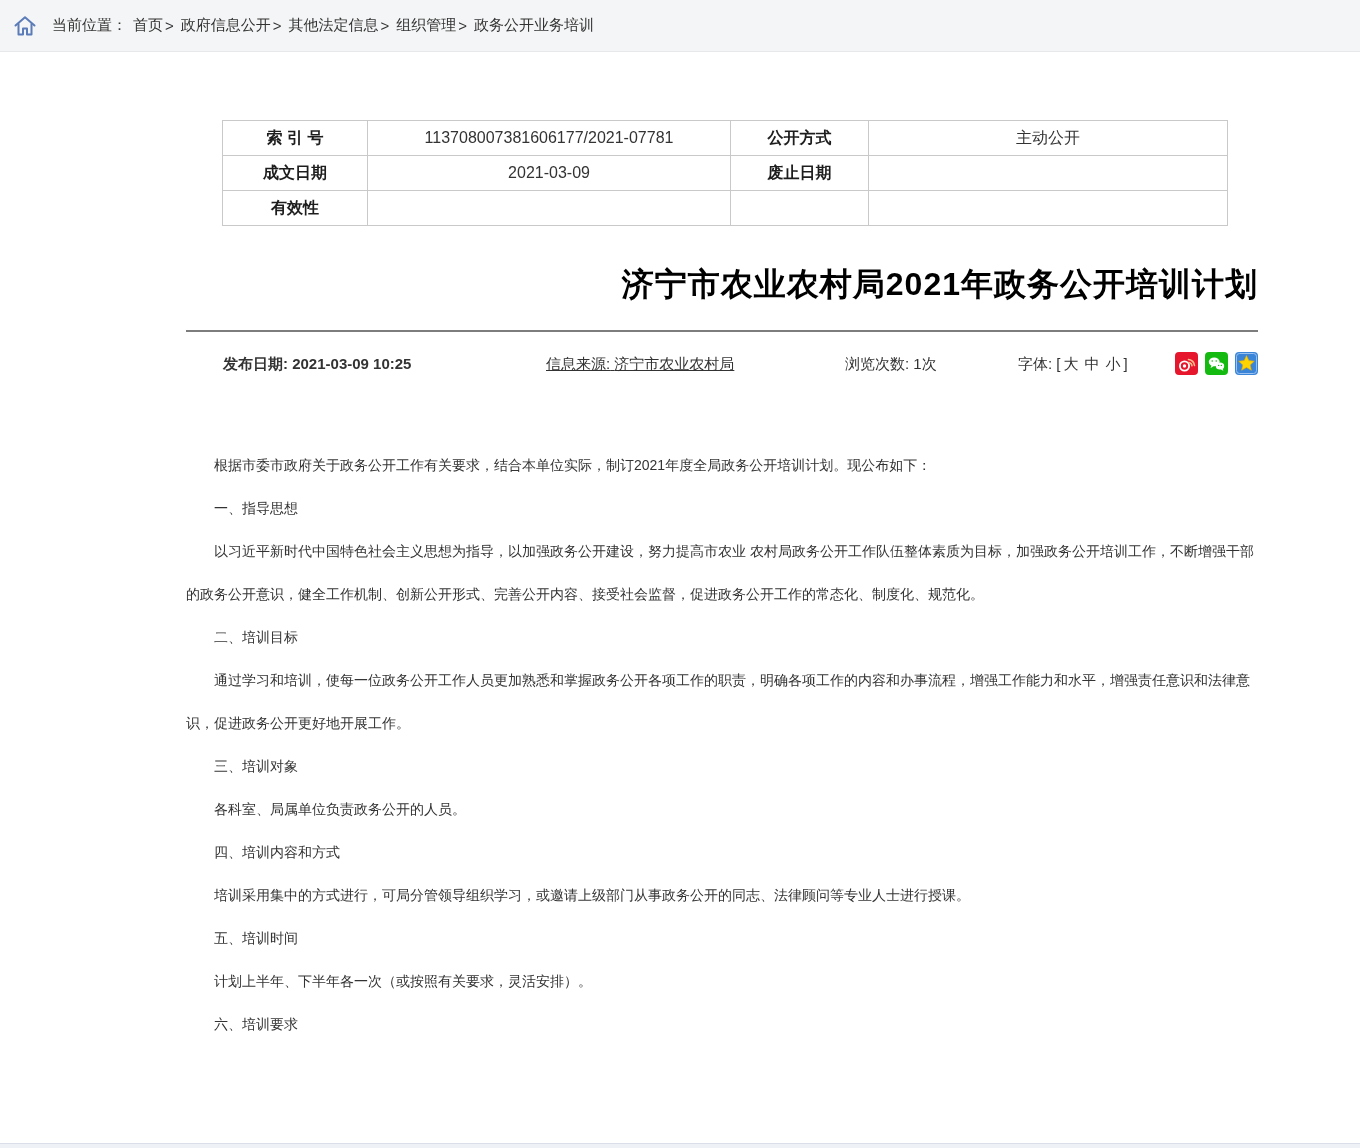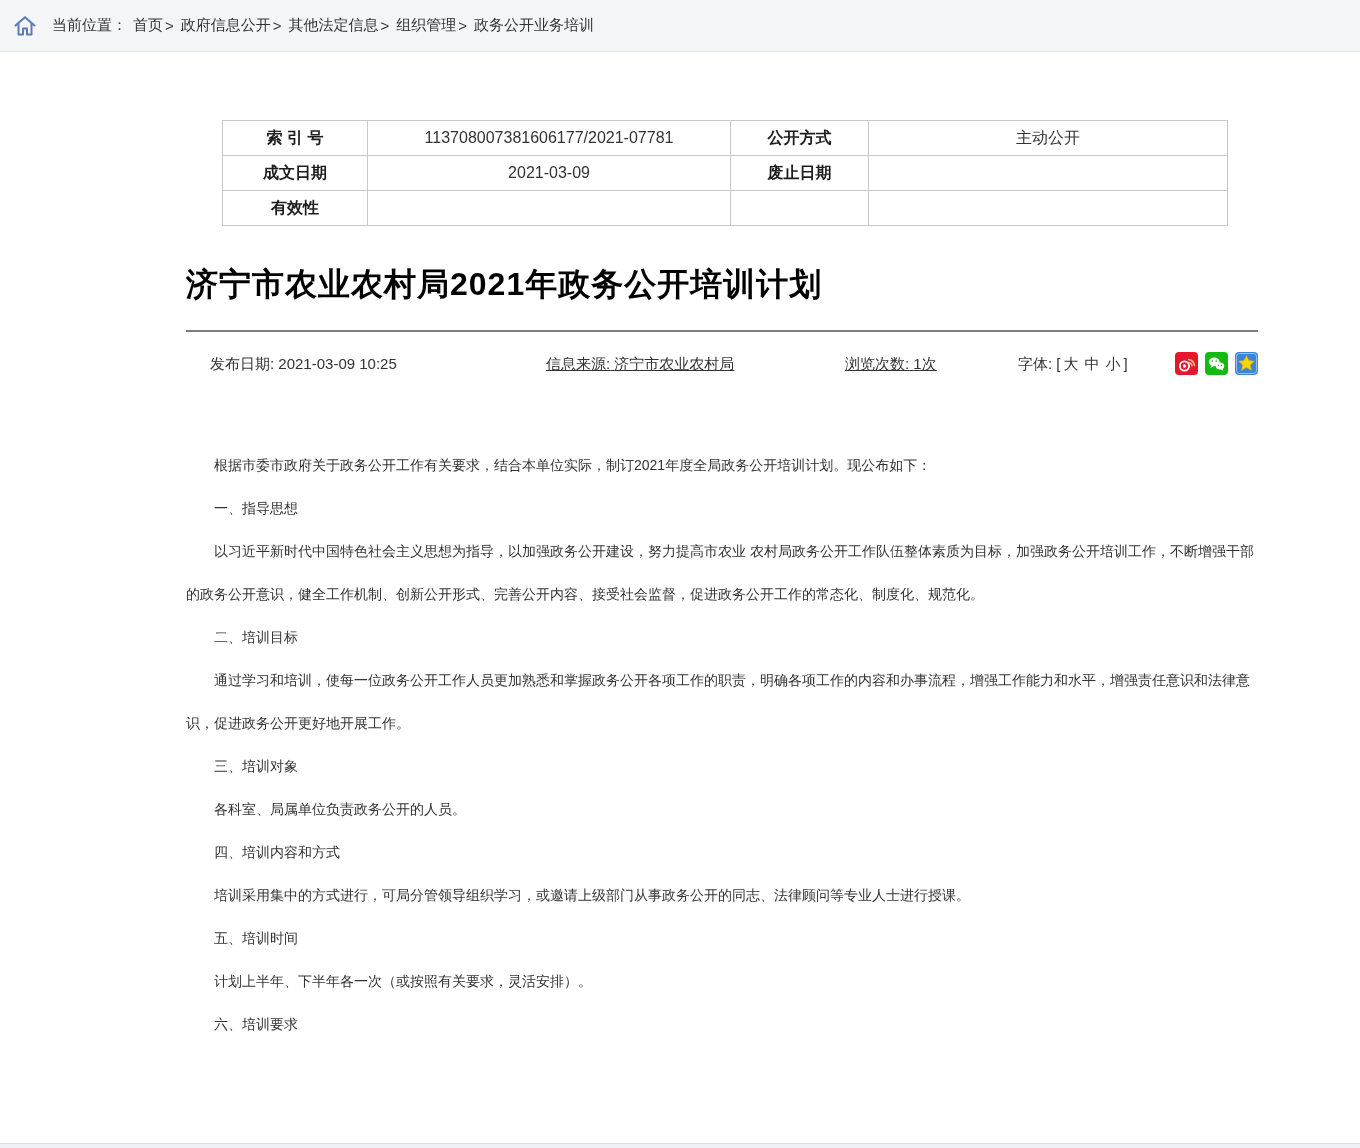--- a/index.html
+++ b/index.html
@@ -32,31 +32,31 @@
   }
   .info-table th, .info-table td {
     border:1px solid #c9c9c9; height:35px; text-align:center;
     vertical-align:middle; overflow:hidden; white-space:nowrap;margin-left:35px;
   }
   .info-table th { font-weight:700; color:#1d1d1d; }
   .info-table td { color:#333; }
 
   
   .title {
-    margin-top:37px; text-align:left;
+    margin-top:37px; text-align:right;
     font-size:32px; font-weight:700; color:#000; letter-spacing:1px;
   }
   .divider { margin-top:23px; height:2px; background:#7d7d7d; }
 
   
   .meta { position:relative; height:26px; margin-top:20px; font-size:15px; color:#333; }
   .meta .m { position:absolute; top:3px; white-space:nowrap; }
-  .m-publish { left:24px; }
+  .m-publish { left:37px;font-weight:bold; }
   .m-source  { left:360px;text-decoration:underline; }
-  .m-views   { left:659px;text-decoration:underline; }
+  .m-views   { left:659px; }
   .m-font    { left:832px; }
   .font-size-link { color:#333; text-decoration:none; cursor:pointer; margin:0 3px; }
   .share { position:absolute; right:0; top:0; display:flex; gap:7px; }
   .share .s-ico { width:23px; height:23px; border-radius:4px; cursor:pointer; display:inline-flex; }
 
   
   .body { margin-top:66px; font-size:14px; line-height:43px; color:#333; }
   .body p { text-indent:2em; margin:0; }
 
   

